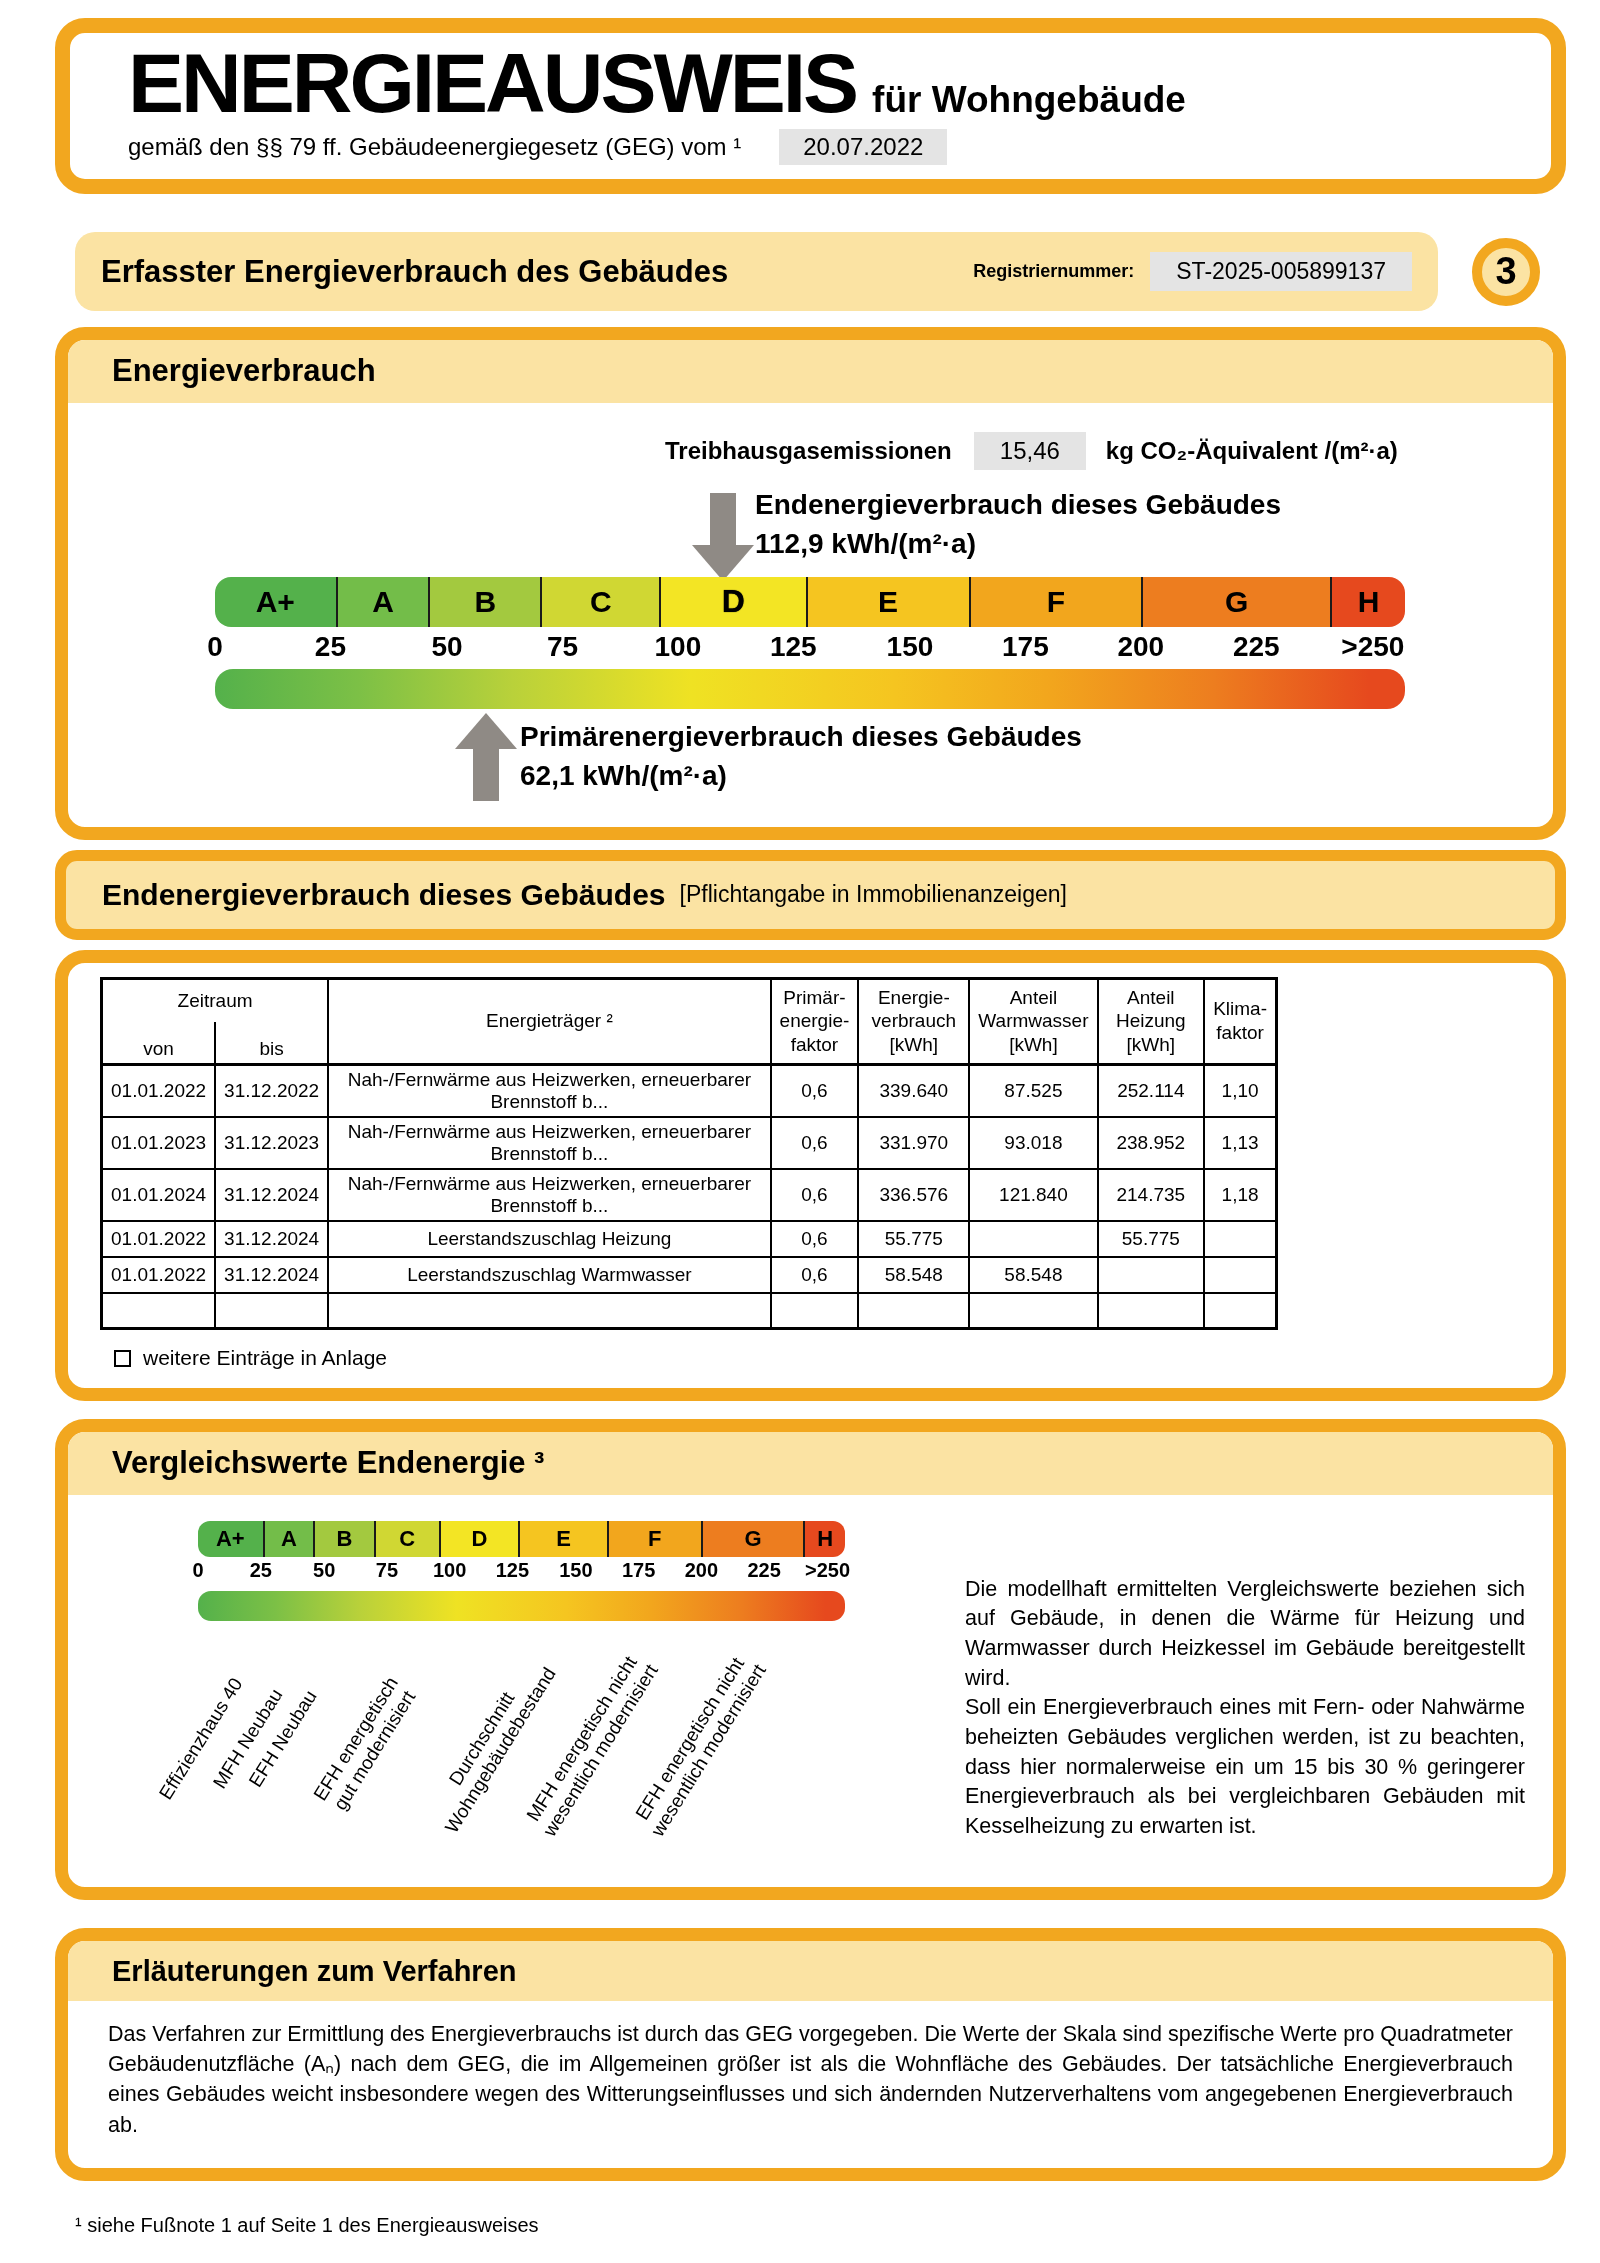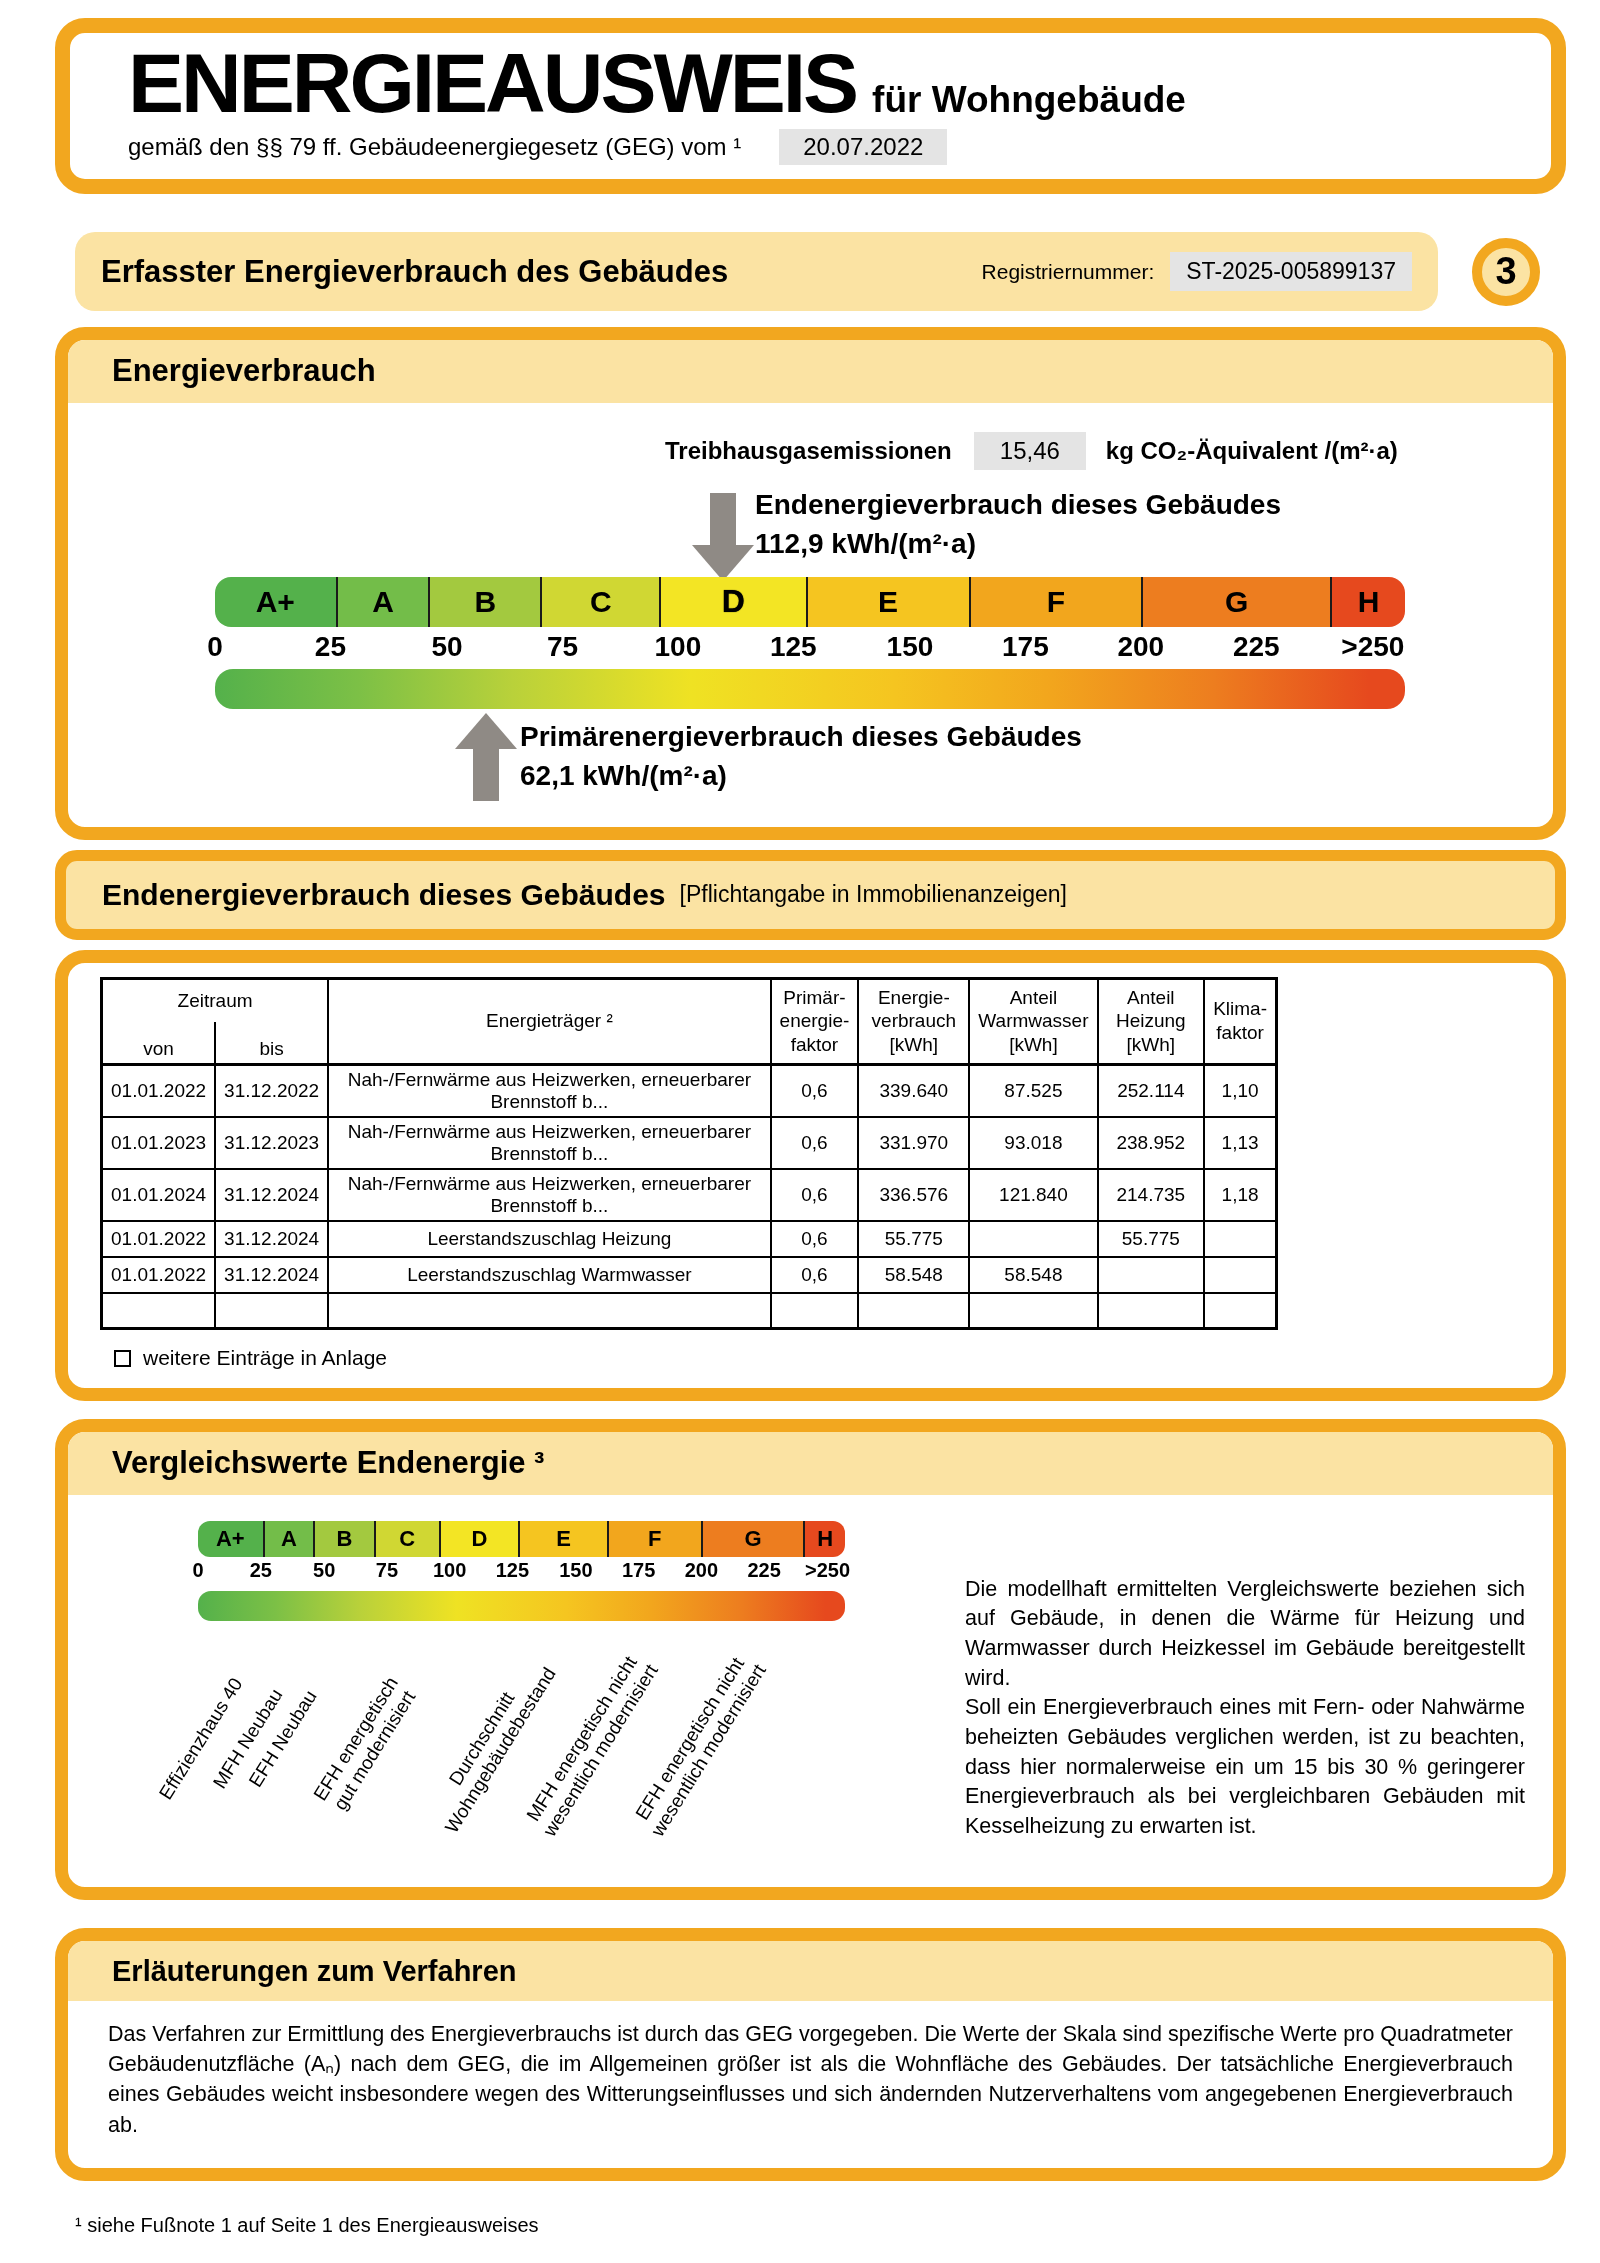--- a/index.html
+++ b/index.html
@@ -27,22 +27,22 @@
   .title-row{display:flex;align-items:baseline;white-space:nowrap;}
   .main-title{font-size:84px;font-weight:bold;letter-spacing:-3px;line-height:1.05;margin:0;}
   .title-suffix{font-size:37px;font-weight:bold;margin-left:16px;}
   .subtitle-row{display:flex;align-items:center;font-size:24px;margin-top:2px;}
   .datebox{background:var(--gray);padding:4px 24px;margin-left:38px;font-size:24px;}
 
   
   .sec-row{display:flex;align-items:center;margin:38px 0 0 20px;}
   .sec-bar{flex:1;background:var(--band);border-radius:20px;padding:20px 26px;display:flex;align-items:center;}
   .sec-title{font-size:31px;font-weight:bold;}
-  .reg-label{font-size:21px;font-weight:normal;margin-left:auto;}
-  .reg-value{background:var(--gray);font-size:23px;padding:6px 16px;margin-left:16px;}
+  .reg-label{font-size:18px;font-weight:bold;margin-left:auto;}
+  .reg-value{background:var(--gray);font-size:23px;padding:6px 26px;margin-left:16px;}
   .page-circle{width:68px;height:68px;border:10px solid var(--orange);border-radius:50%;
     background:var(--band);margin:0 26px 0 34px;display:flex;align-items:center;justify-content:center;
     font-size:38px;font-weight:bold;flex:0 0 auto;}
 
   
   .energybox{margin-top:16px;}
   .ghg-row{display:flex;align-items:center;margin:24px 0 0 0;height:48px;}
   .ghg-label{font-weight:bold;font-size:24px;margin-left:597px;}
   .ghg-value{background:var(--gray);font-size:24px;padding:5px 26px;margin-left:22px;}
   .ghg-unit{font-weight:bold;font-size:24px;margin-left:20px;}

